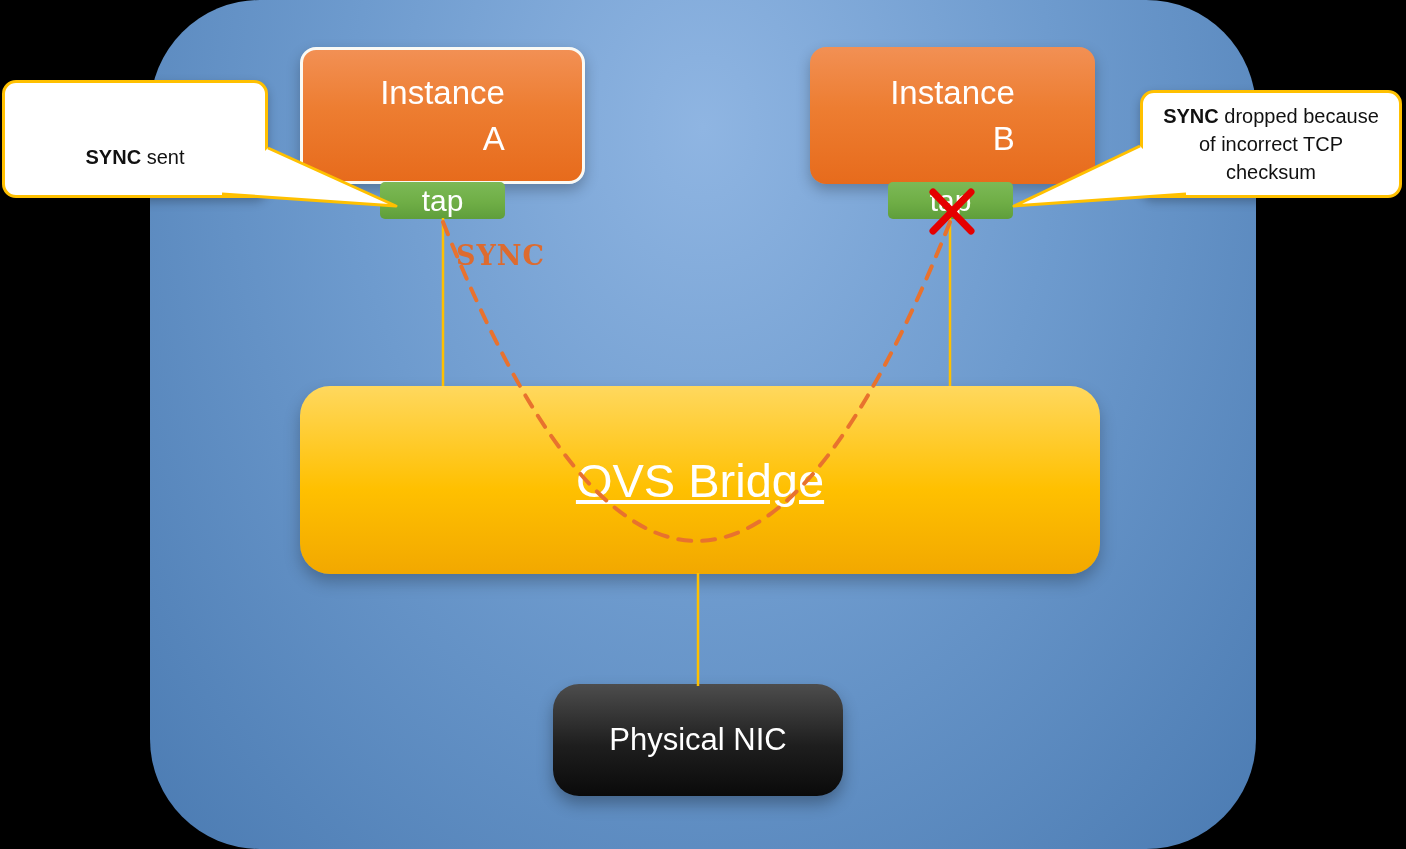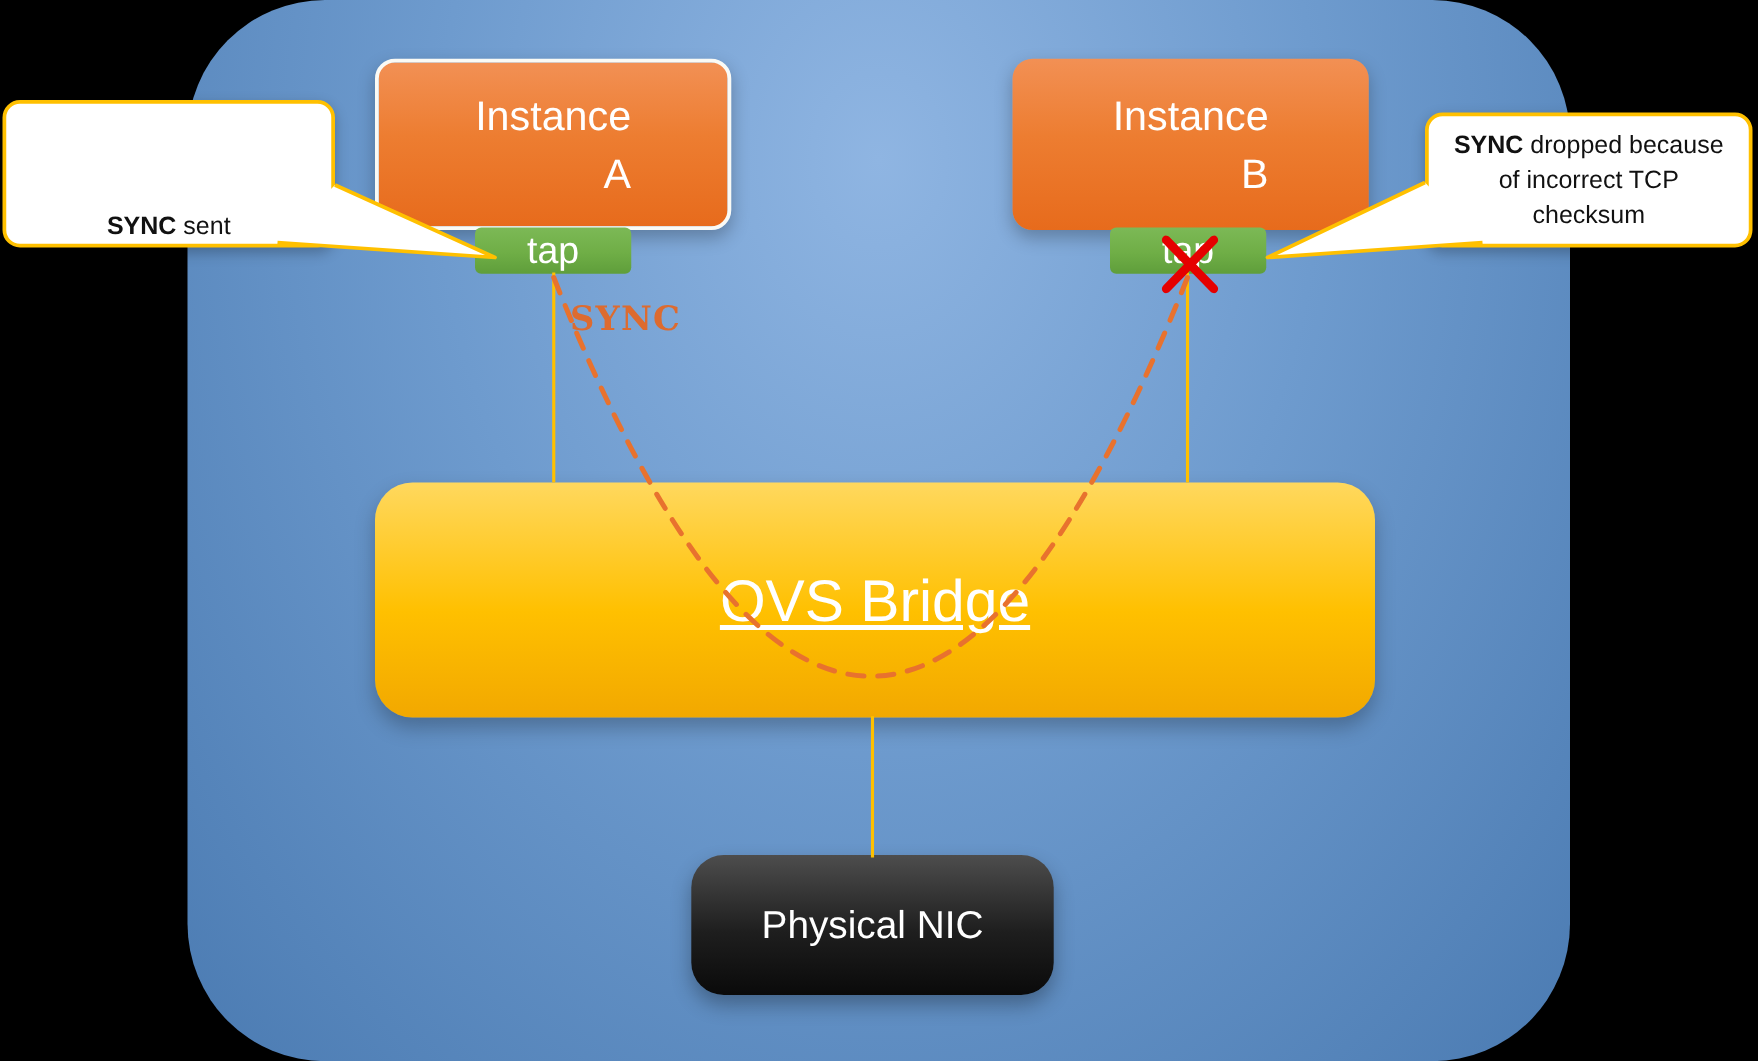--- a/index.html
+++ b/index.html
@@ -106,21 +106,21 @@
     border: 3px solid #FFC000;
     border-radius: 14px;
     z-index: 4;
     display: flex;
     align-items: center;
     justify-content: center;
     text-align: center;
     color: #111;
     font-size: 20px;
     line-height: 1.4;
-    padding: 0 16px;
+    padding: 24px 16px;
     box-shadow: 0 4px 10px rgba(0,0,0,0.25);
   }
   .callout .b { font-weight: bold; }
   .callout-left  { left: 2px;   top: 80px; width: 266px; height: 118px; align-items: flex-end; }
   .callout-right { left: 1140px; top: 90px; width: 262px; height: 108px; }
   .tails-svg {
     position: absolute;
     left: 0; top: 0;
     width: 1406px;
     height: 849px;

